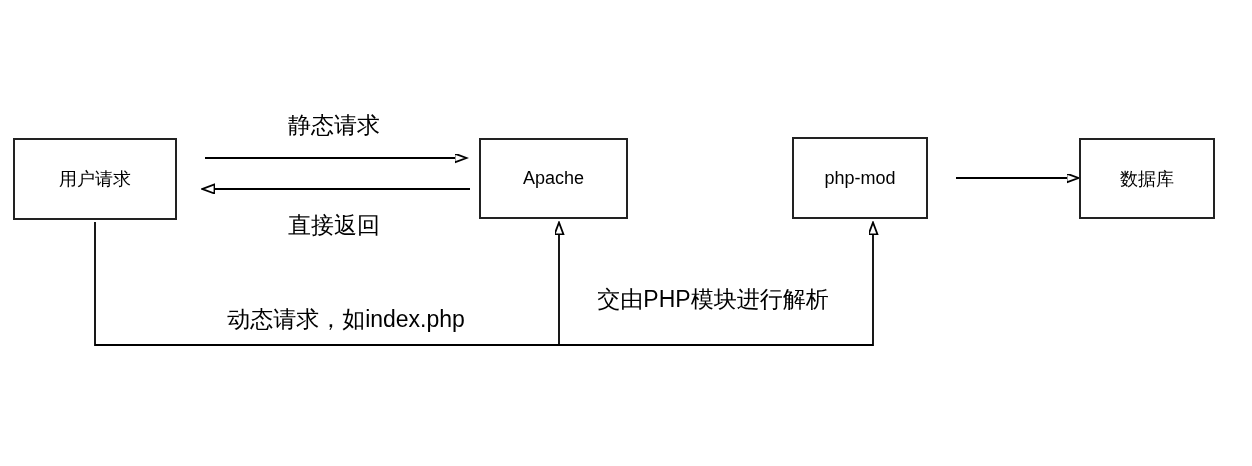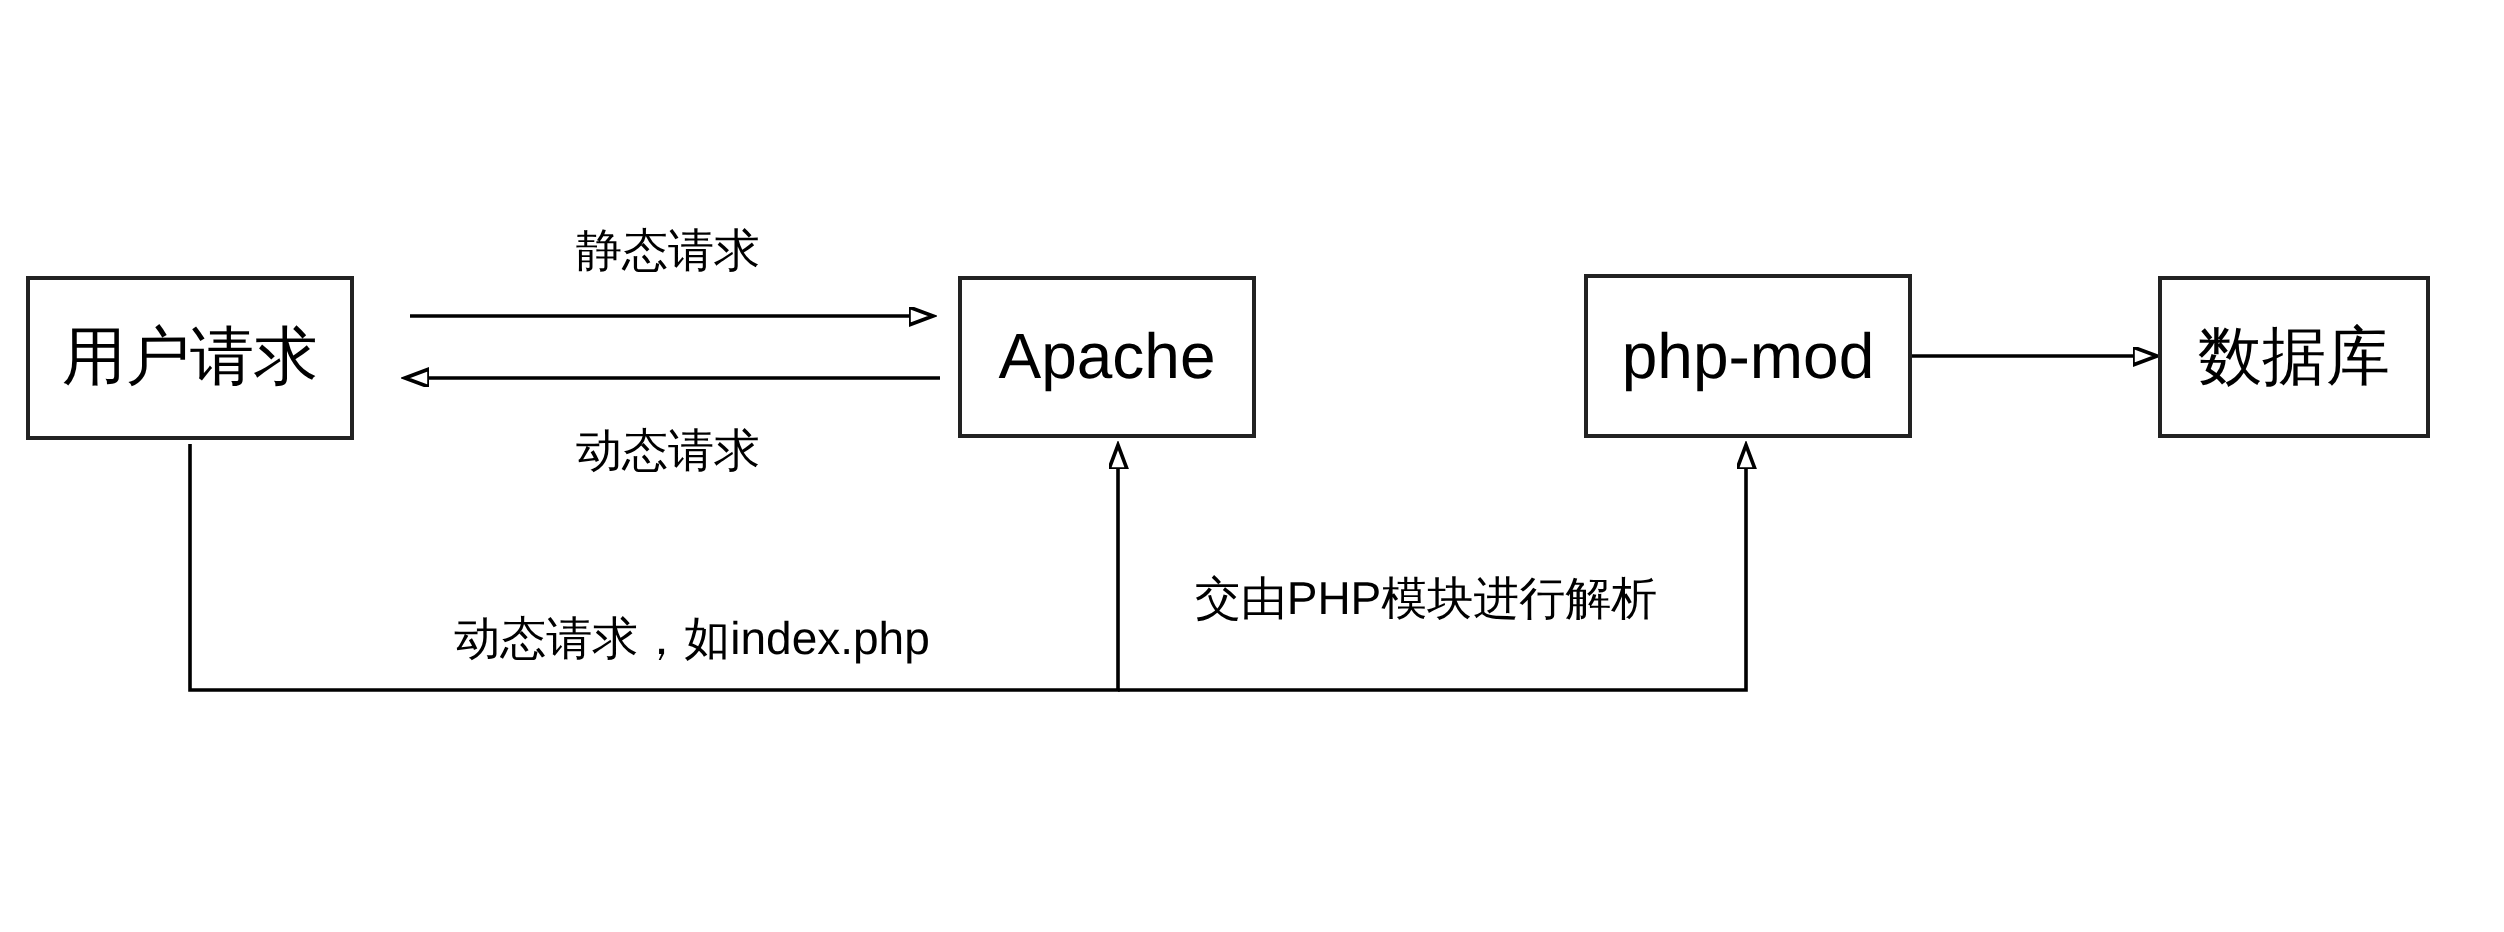--- a/index.html
+++ b/index.html
@@ -29,26 +29,26 @@
     stroke-width: 1.8;
   }
   .node {
     position: absolute;
     box-sizing: border-box;
     border: 2px solid #222222;
     background: #ffffff;
     display: flex;
     align-items: center;
     justify-content: center;
-    font-size: 32px;
+    font-size: 18px;
     white-space: nowrap;
   }
   #node-user-request { left: 13px;   top: 138px; width: 164px; height: 82px; }
   #node-apache       { left: 479px;  top: 138px; width: 149px; height: 81px; }
-  #node-php-mod      { left: 792px;  top: 137px; width: 164px; height: 82px; }
+  #node-php-mod      { left: 792px;  top: 137px; width: 136px; height: 82px; }
   #node-database     { left: 1079px; top: 138px; width: 136px; height: 81px; }
 
   .edge-label {
     position: absolute;
     transform: translate(-50%, -50%);
     font-size: 23px;
     white-space: nowrap;
     background: #ffffff;
     line-height: 1.2;
   }
@@ -86,19 +86,19 @@
   <div class="node" id="node-php-mod">
     <span>php-mod</span>
   </div>
 
   <div class="node" id="node-database">
     <span>数据库</span>
   </div>
 
   <div class="edge-label" id="label-static-request">静态请求</div>
 
-  <div class="edge-label" id="label-direct-return">动态请求</div>
+  <div class="edge-label" id="label-direct-return">直接返回</div>
 
   <div class="edge-label" id="label-dynamic-request">动态请求，如index.php</div>
 
   <div class="edge-label" id="label-php-parse">交由PHP模块进行解析</div>
 
 </div>
 
 </body></html>

